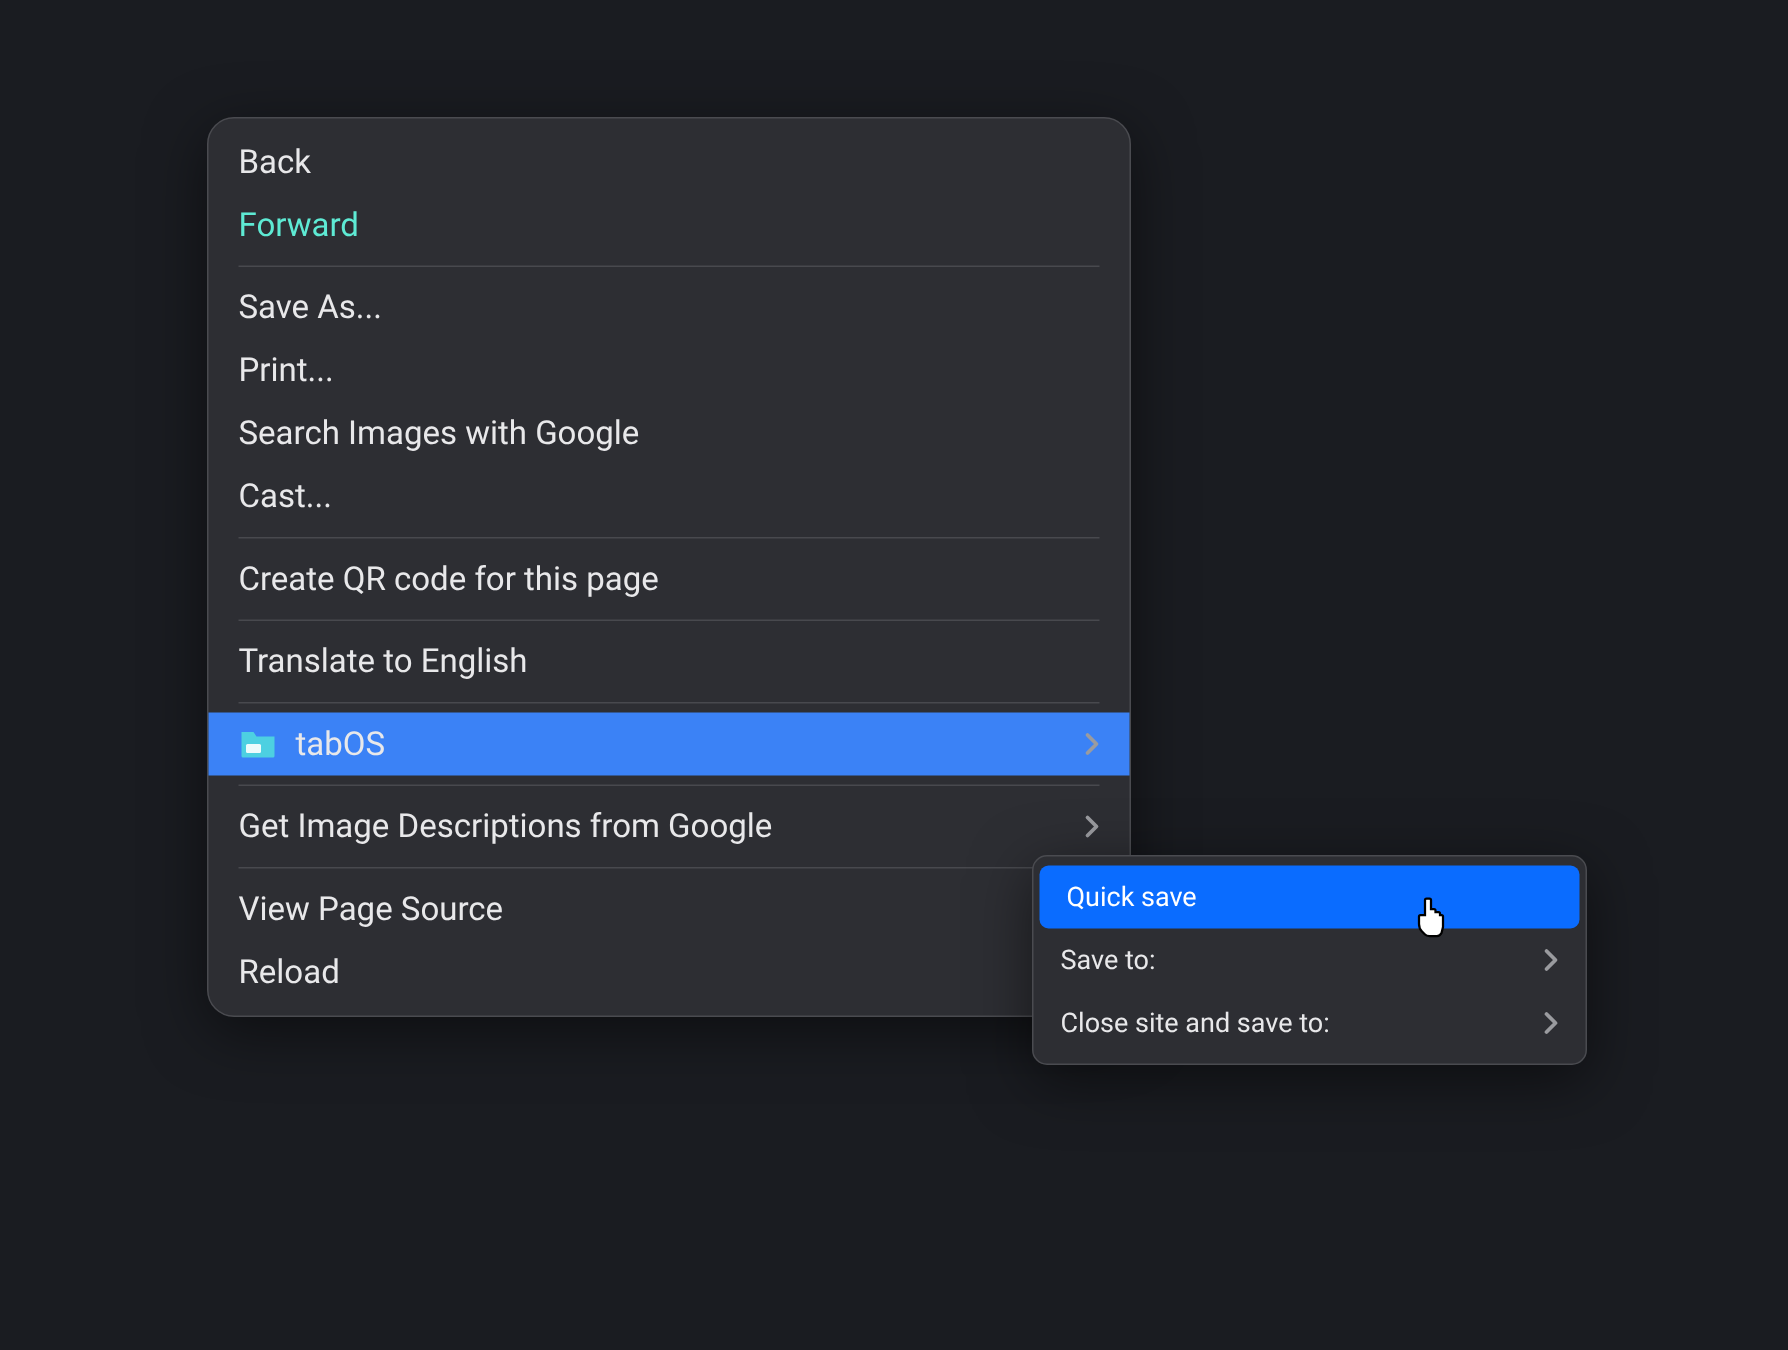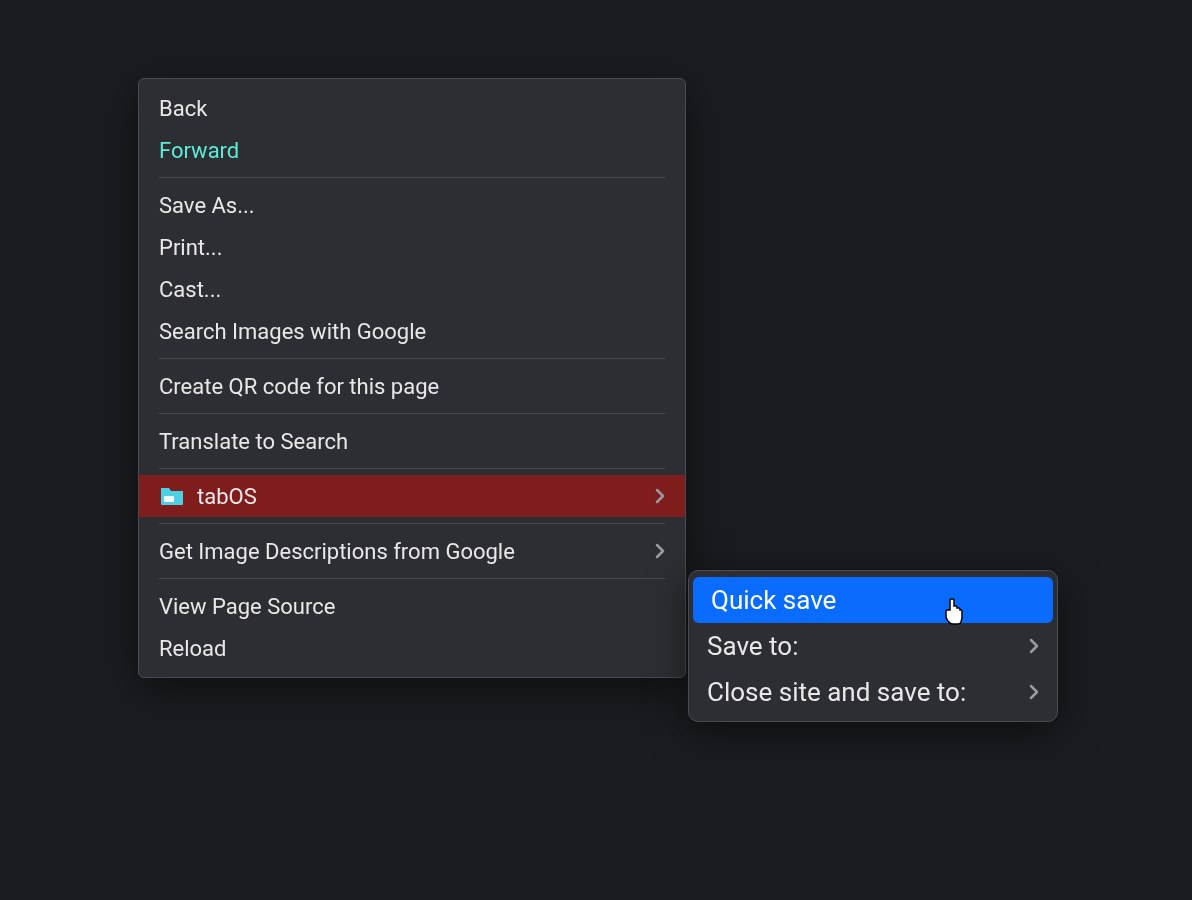--- a/index.html
+++ b/index.html
@@ -12,42 +12,42 @@
       height: 900px;
       background: #1a1c21;
       font-family: -apple-system, BlinkMacSystemFont, "Segoe UI", Roboto, Helvetica, Arial, sans-serif;
       position: relative;
       overflow: hidden;
     }
     .context-menu {
       position: absolute;
       left: 138px;
       top: 78px;
-      width: 548px;
+      width: 616px;
       background: #2d2e33;
       border: 1px solid #4a4b50;
-      border-radius: 6px;
+      border-radius: 18px;
       padding: 8px 0;
       box-shadow: 0 10px 40px rgba(0,0,0,0.5);
     }
     .menu-item {
       display: flex;
       align-items: center;
       padding: 8px 20px;
       font-size: 22px;
       color: #e8e8ea;
       cursor: default;
       position: relative;
       min-height: 42px;
     }
     .menu-item.disabled {
       color: #5eead4;
     }
     .menu-item.highlighted {
-      background: #7f1d1d;
+      background: #3b82f6;
     }
     .menu-item .label {
       flex: 1;
     }
     .menu-item .chevron {
       color: #9a9b9f;
       display: flex;
       align-items: center;
     }
     .menu-separator {
@@ -69,21 +69,21 @@
       top: 570px;
       width: 370px;
       background: #2d2e33;
       border: 1px solid #4a4b50;
       border-radius: 10px;
       padding: 6px 0;
       box-shadow: 0 10px 40px rgba(0,0,0,0.5);
     }
     .submenu .menu-item {
       padding: 8px 18px;
-      font-size: 26px;
+      font-size: 18px;
       min-height: 42px;
       border-radius: 0;
     }
     .submenu .menu-item.selected {
       background: #0a6cff;
       color: #ffffff;
       margin: 0 4px;
       border-radius: 6px;
     }
     .cursor {
@@ -110,32 +110,32 @@
     <span class="label">Forward</span>
   </div>
   <div class="menu-separator"></div>
   <div class="menu-item">
     <span class="label">Save As...</span>
   </div>
   <div class="menu-item">
     <span class="label">Print...</span>
   </div>
   <div class="menu-item">
-    <span class="label">Cast...</span>
+    <span class="label">Search Images with Google</span>
   </div>
   <div class="menu-item">
-    <span class="label">Search Images with Google</span>
+    <span class="label">Cast...</span>
   </div>
   <div class="menu-separator"></div>
   <div class="menu-item">
     <span class="label">Create QR code for this page</span>
   </div>
   <div class="menu-separator"></div>
   <div class="menu-item">
-    <span class="label">Translate to Search</span>
+    <span class="label">Translate to English</span>
   </div>
   <div class="menu-separator"></div>
   <div class="menu-item highlighted">
     <span class="icon-folder">
       <svg width="26" height="22" viewBox="0 0 26 22">
         <path d="M2 3 L10 3 L12 6 L24 6 L24 19 Q24 20 23 20 L3 20 Q2 20 2 19 Z" fill="#4dd0e1"></path>
         <rect x="5" y="11" width="10" height="6" rx="1" fill="#ffffff" opacity="0.9"></rect>
       </svg>
     </span>
     <span class="label">tabOS</span>

